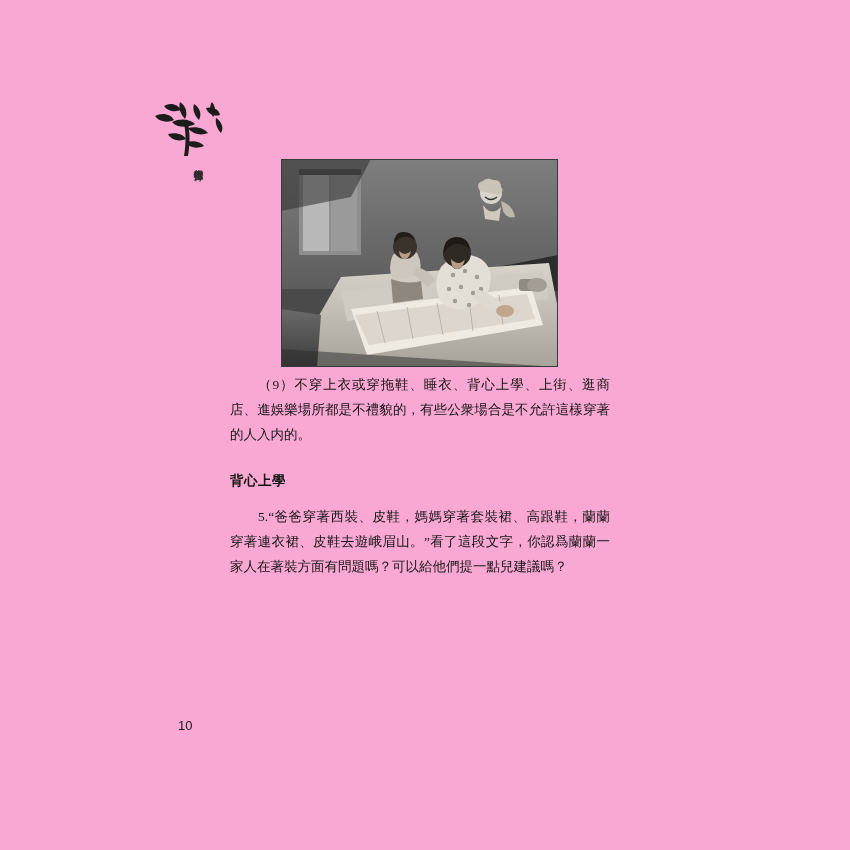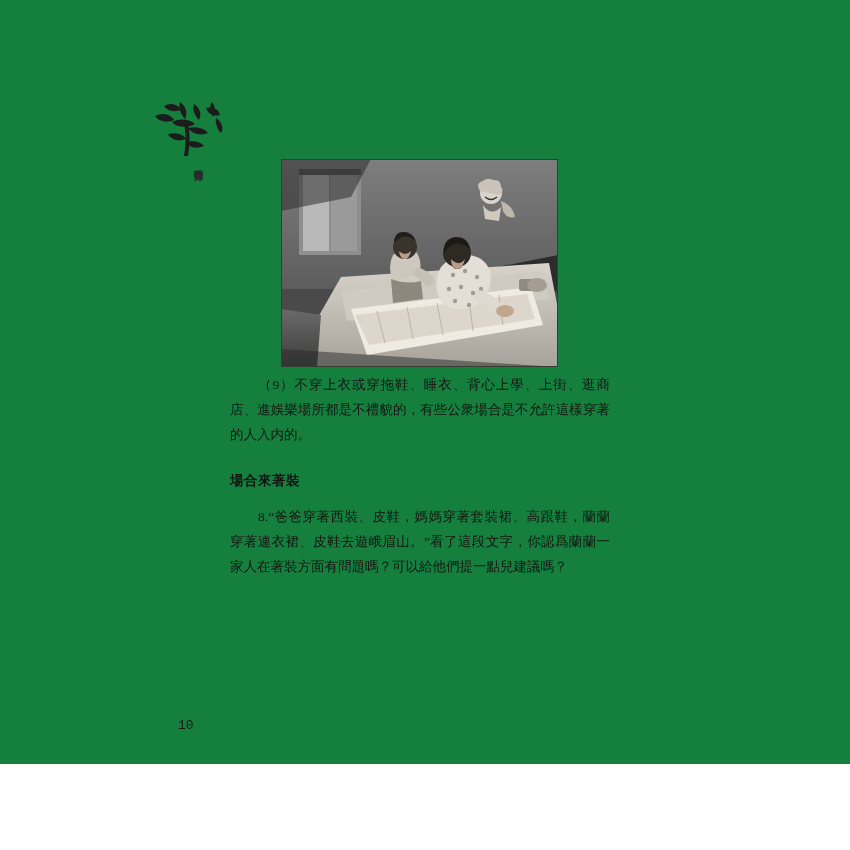--- a/index.html
+++ b/index.html
@@ -10,22 +10,22 @@
   body {
     width: 850px;
     height: 850px;
     font-family: "Liberation Serif", serif;
     color: #1a1a1a;
     overflow: hidden;
   }
   .page {
     position: relative;
     width: 850px;
-    height: 764px;
-    background: #15803d;
+    height: 850px;
+    background: #f9a8d4;
   }
 
   
   .logo-block {
     position: absolute;
     left: 150px;
     top: 100px;
     width: 80px;
     height: 160px;
   }
@@ -84,21 +84,21 @@
     font-size: 13.5px;
     letter-spacing: 0.5px;
   }
   .gap-s { height: 9px; }
 
   
   .page-number {
     position: absolute;
     left: 178px;
     top: 718px;
-    font-family: Liberation Mono, monospace;
+    font-family: Liberation Sans, sans-serif;
     font-size: 13px;
     color: #1a1a1a;
   }
 </style>
 </head>
 <body>
 
 <div class="page">
 
   <div class="logo-block">
@@ -212,20 +212,20 @@
       <rect x="238" y="120" width="20" height="12" rx="3" fill="#8f8a82"></rect>
       <ellipse cx="256" cy="126" rx="10" ry="7" fill="#a39d94"></ellipse>
 
       <rect x="0" y="0" width="277" height="208" fill="none" stroke="#3a3a3a" stroke-width="2"></rect>
     </svg>
   </div>
 
   <div class="text-col">
     <p class="para">（9）不穿上衣或穿拖鞋、睡衣、背心上學、上街、逛商店、進娛樂場所都是不禮貌的，有些公衆場合是不允許這樣穿著的人入内的。</p>
     <div class="gap-s"></div>
-    <p class="heading">場合來著裝</p>
+    <p class="heading">背心上學</p>
     <div class="gap-s"></div>
-    <p class="para">8.“爸爸穿著西裝、皮鞋，媽媽穿著套裝裙、高跟鞋，蘭蘭穿著連衣裙、皮鞋去遊峨眉山。”看了這段文字，你認爲蘭蘭一家人在著裝方面有問題嗎？可以給他們提一點兒建議嗎？</p>
+    <p class="para">5.“爸爸穿著西裝、皮鞋，媽媽穿著套裝裙、高跟鞋，蘭蘭穿著連衣裙、皮鞋去遊峨眉山。”看了這段文字，你認爲蘭蘭一家人在著裝方面有問題嗎？可以給他們提一點兒建議嗎？</p>
   </div>
 
   <div class="page-number">10</div>
 
 </div>
 
 </body></html>

